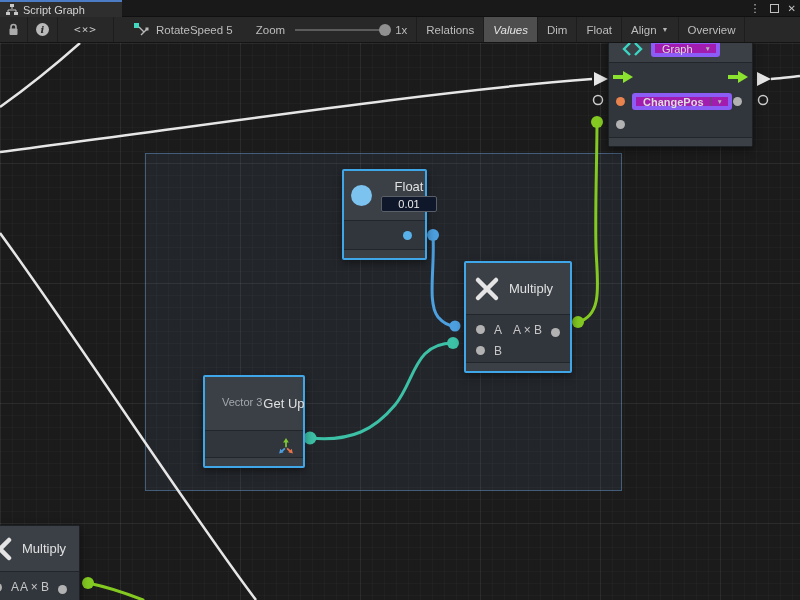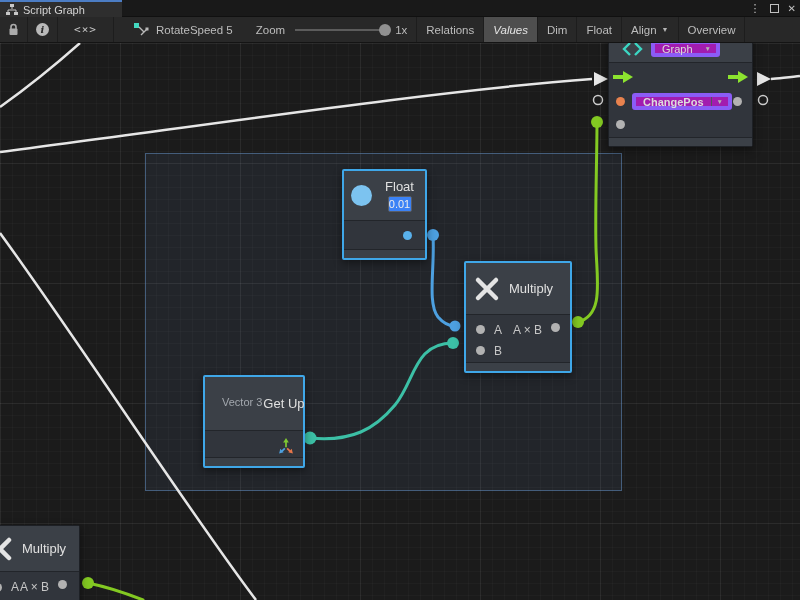--- a/index.html
+++ b/index.html
@@ -45,23 +45,23 @@
   .nhead { background:#3b4047; display:flex; align-items:center; padding:0 8px; gap:9px; border-bottom:1px solid #22252a; }
   .nfoot { background:#3b4047; border-top:1px solid #22252a; height:9px; }
   .ntitle { font-size:13px; color:#e0e0e0; white-space:nowrap; }
   .nsub { font-size:11px; color:#a3a8ae; white-space:nowrap; }
   .ports { padding:4px 0; }
   .prow { display:flex; align-items:center; height:21px; padding:0 10px; }
   .dot { width:9px; height:9px; border-radius:50%; background:#b2b2b2; flex:none; }
   .dot.blue { background:#59b1ec; }
   .dot.orange { background:#e8824e; }
   .plabel { font-size:12px; color:#c6c6c6; margin-left:9px; white-space:nowrap; }
-  .pout { margin-left:auto; display:flex; align-items:flex-start; gap:9px; }
+  .pout { margin-left:auto; display:flex; align-items:flex-end; gap:9px; }
   .spacer { flex:1; }
-  .valuebox { width:24px; height:16px; background:#3b82f6; border:1px solid #5a5e66; border-radius:2px; color:#ececec; font-size:11px; display:flex; align-items:center; justify-content:center; }
+  .valuebox { width:56px; height:16px; background:#0f172a; border:1px solid #5a5e66; border-radius:2px; color:#ececec; font-size:11px; display:flex; align-items:center; justify-content:center; }
   .bigcircle { width:21px; height:21px; border-radius:50%; background:#7cc3f0; flex:none; }
   .ddbtn { display:inline-flex; align-items:center; height:17px; background:#a21caf; border:4px solid #8b5cf6; border-radius:3px; color:#dcdcdc; font-size:11px;text-align:right; }
   .ddbtn .dtext { padding:0 7px; white-space:nowrap; }
   .ddbtn .darr { font-size:6.5px; padding:0 5px; color:#b5b5b5; }
   .ddbtn .darr.sep { border-left:1px solid #52565e; align-self:stretch; display:flex; align-items:center; }
   .headcol { display:flex; flex-direction:column; align-items:center; flex:1; gap:2px; }
 </style>
 </head>
 <body>
 

